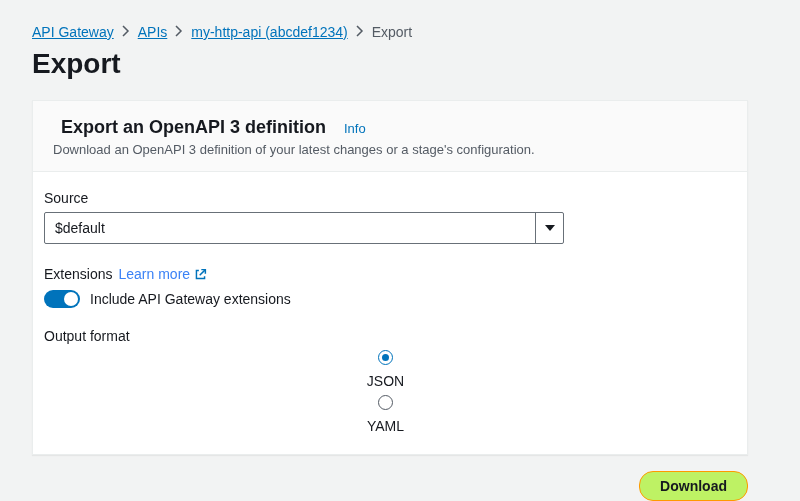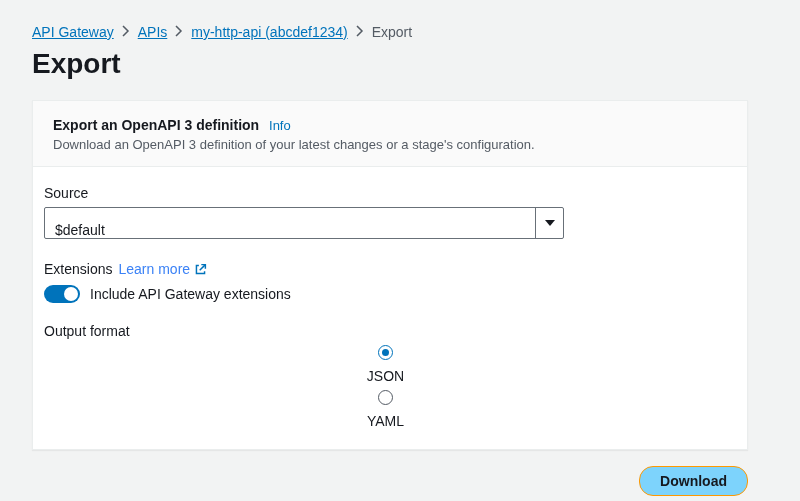--- a/index.html
+++ b/index.html
@@ -42,23 +42,23 @@
     background: #ffffff;
     border: 1px solid #eaeded;
     box-shadow: 0 1px 1px rgba(0,0,0,0.05);
   }
   .panel-header {
     padding: 16px 20px 14px 20px;
     border-bottom: 1px solid #eaeded;
     background: #fafafa;
   }
   .panel-header h2 {
-    font-size: 14px;
+    font-size: 18px;
     font-weight: 700;
-    margin: 0;
+    margin: 8px;
     display: inline;
   }
   .info-link {
     color: #0073bb;
     font-size: 13px;
     font-weight: 400;
     margin-left: 6px;
     text-decoration: none;
   }
   .panel-header .desc {
@@ -76,21 +76,21 @@
   }
   
   .select {
     position: relative;
     width: 520px;
     height: 32px;
     border: 1px solid #687078;
     border-radius: 2px;
     background: #fff;
     display: flex;
-    align-items: flex-end;
+    align-items: center;
     padding: 0 32px 0 10px;
     cursor: pointer;
     user-select: none;
   }
   .select .caret {
     position: absolute;
     right: 0;
     top: 0;
     width: 28px;
     height: 100%;
@@ -168,21 +168,21 @@
     border-radius: 50%;
     background: #0073bb;
   }
   
   .footer {
     display: flex;
     justify-content: flex-end;
     margin-top: 16px;
   }
   .btn-primary {
-    background: #7dd3fc;
+    background: #bef264;
     border: 1px solid #ff9900;
     color: #16191f;
     font-weight: 700;
     font-size: 14px;
     padding: 6px 20px;
     cursor: pointer;
     border-radius: 14px;
   }
 </style>
 </head>

